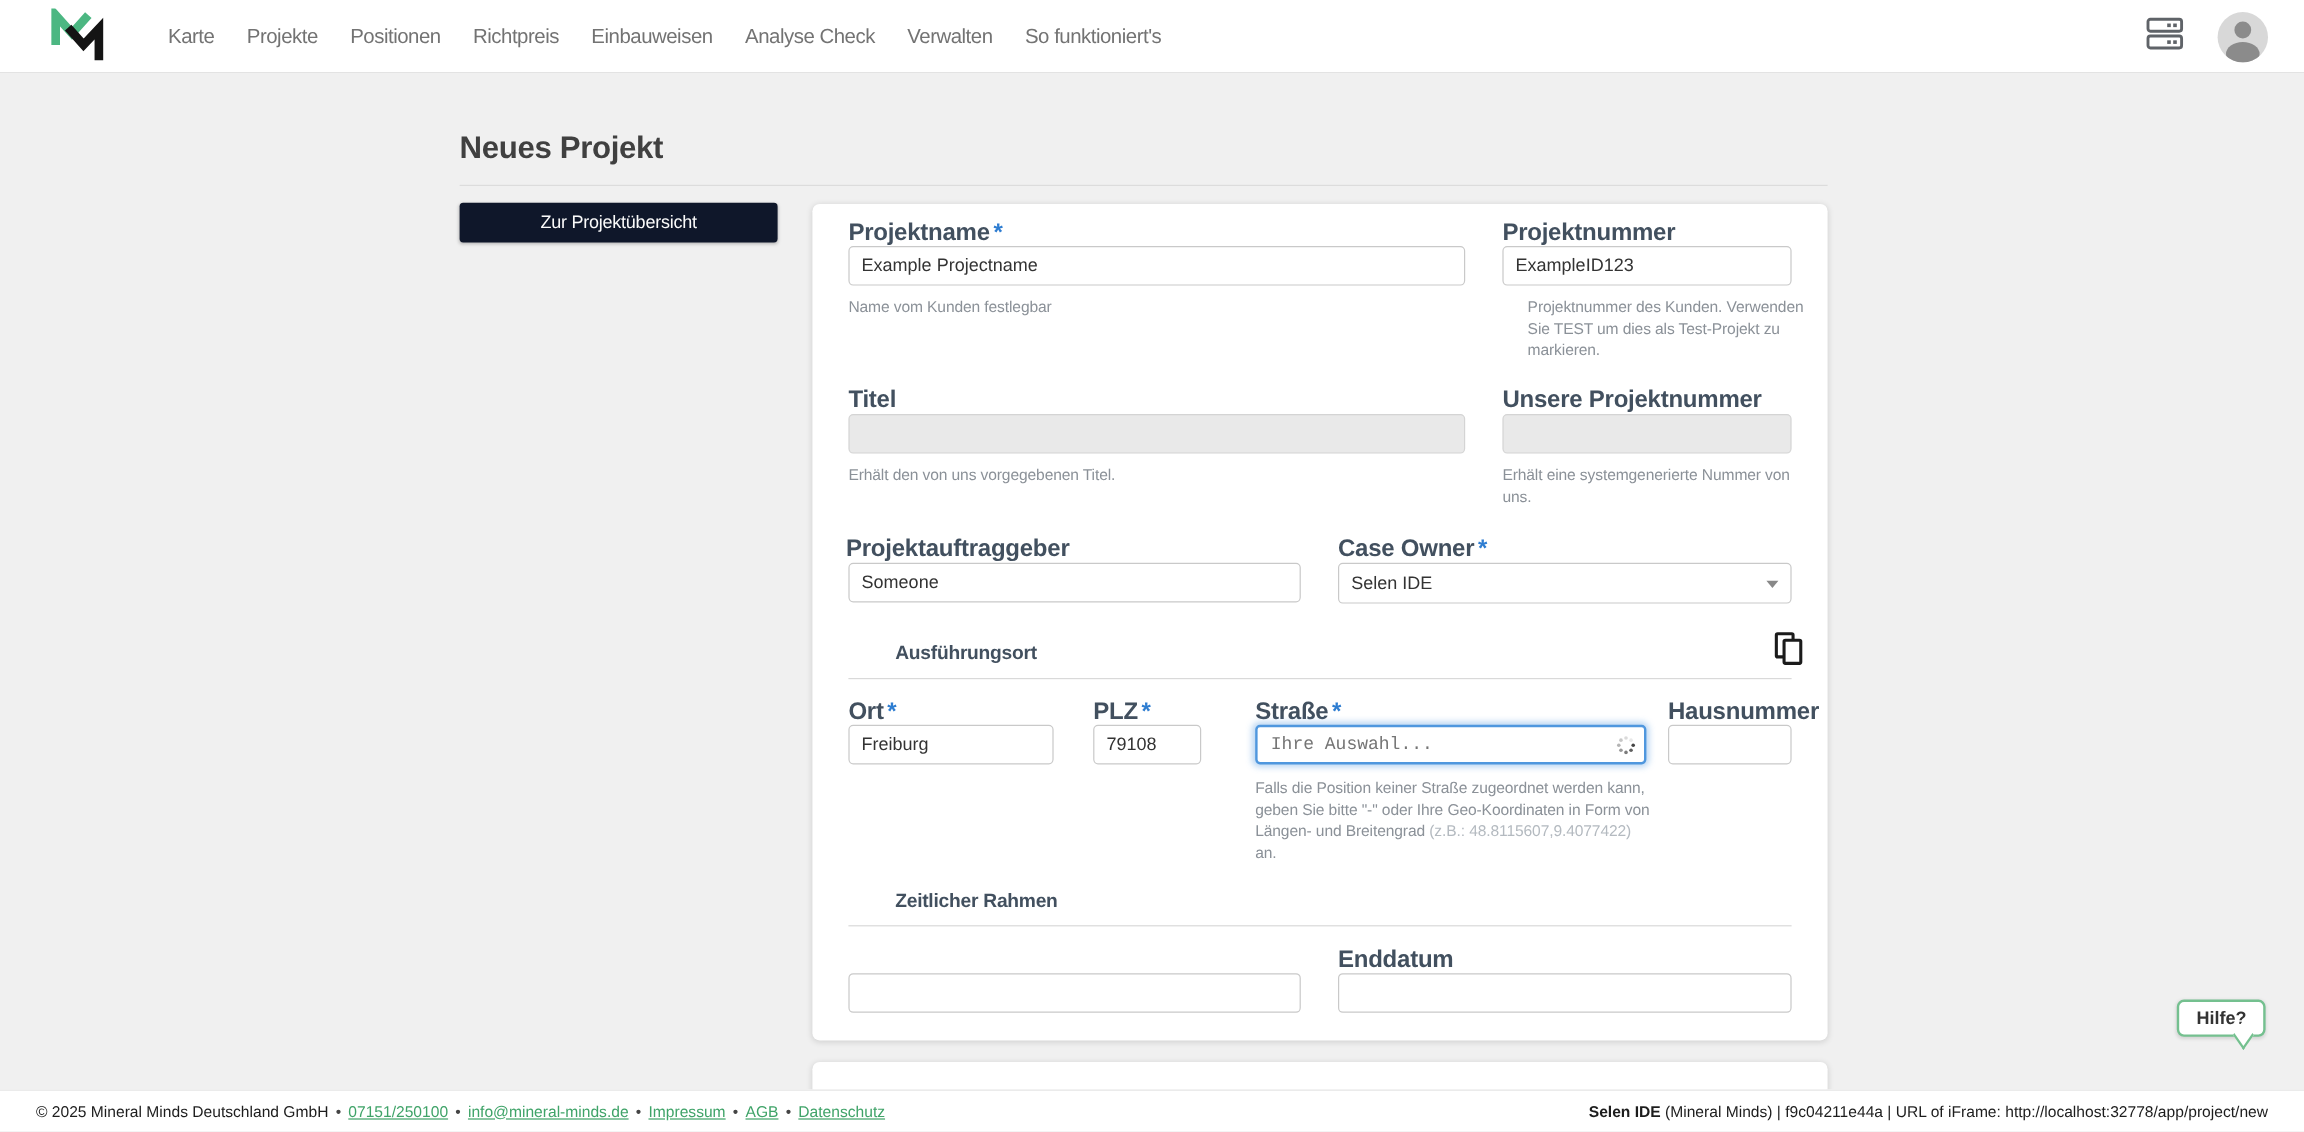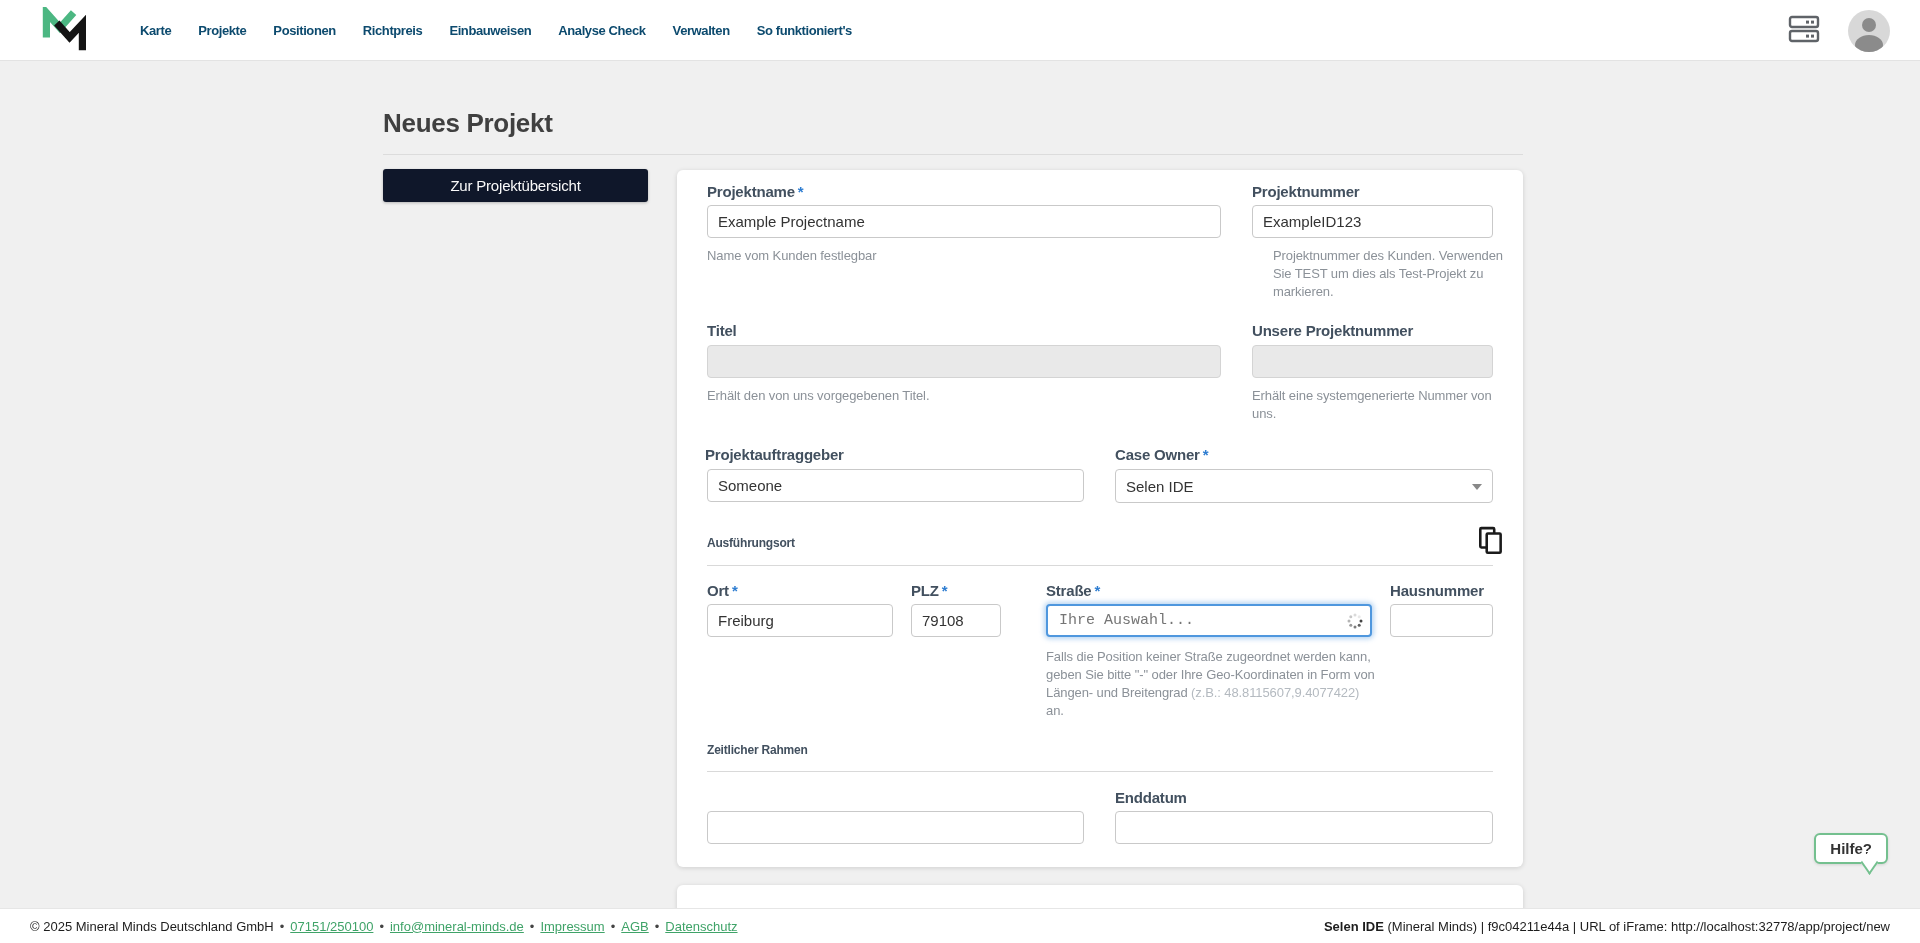--- a/index.html
+++ b/index.html
@@ -2,51 +2,51 @@
 <html><head>
 <meta charset="utf-8">
 <style>
   * { box-sizing: border-box; margin: 0; padding: 0; }
   html,body { width:1920px; height:943px; font-family:"Liberation Sans", sans-serif; background:#f0f0f0; overflow:hidden; }
 
   
   .topbar { position:relative; width:1920px; height:61px; background:#ffffff; border-bottom:1px solid #e3e3e3; }
   .logo { position:absolute; left:40px; top:7px; width:48px; height:48px; cursor:pointer; }
   .nav { position:absolute; left:140px; top:0; height:61px; display:flex; align-items:center; gap:27px; }
-  .nav a { text-decoration:none; color:#0c4a6e; font-size:13px; font-weight:700; letter-spacing:-0.4px; white-space:nowrap; }
+  .nav a { text-decoration:none; color:#737373; font-size:17px; font-weight:400; letter-spacing:-0.4px; white-space:nowrap; }
   .topbar-right { position:absolute; right:30px; top:0; height:61px; display:flex; align-items:center; gap:28px; }
   .server-icon { cursor:pointer; }
   .avatar { width:42px; height:42px; border-radius:50%; background:#d8d8d8; overflow:hidden; cursor:pointer; position:relative; }
 
   
   .content { position:relative; width:1920px; height:847px; background:#f0f0f0; overflow:hidden; }
 
   .page-head { position:absolute; left:383px; top:44px; width:1140px; }
   .page-head h1 { font-size:26px; font-weight:700; color:#404040; letter-spacing:-0.3px; line-height:36px; }
   .page-head .rule { margin-top:13px; border-top:1px solid #dcdcdc; height:0; }
 
   .back-btn { position:absolute; left:383px; top:108px; width:265px; height:33px; background:#0f172a; color:#fafafa;
       border:none; border-radius:3px; font-size:15px; font-family:inherit; letter-spacing:-0.2px; cursor:pointer;
       box-shadow:0 1px 3px rgba(0,0,0,0.25); }
 
   .card { position:absolute; left:677px; top:109px; width:846px; height:697px; background:#ffffff; border-radius:6px;
       box-shadow:0 1px 5px rgba(0,0,0,0.14); }
   .card2 { position:absolute; left:677px; top:824px; width:846px; height:60px; background:#ffffff; border-radius:6px;
       box-shadow:0 1px 5px rgba(0,0,0,0.14); }
 
-  .lbl { position:absolute; font-size:15px; font-weight:700; color:#42505f; letter-spacing:-0.2px; white-space:nowrap;text-align:center; }
+  .lbl { position:absolute; font-size:20px; font-weight:700; color:#42505f; letter-spacing:-0.2px; white-space:nowrap;text-align:center; }
   .req { color:#2e7dd1; margin-left:3px; font-weight:700; }
   .inp { position:absolute; height:33px; border:1px solid #c9c9c9; border-radius:4px; background:#fff; color:#333;
       font-size:15px; font-family:inherit; padding:0 10px; outline:none; }
   .inp:disabled, .inp.disabled { background:#e9e9e9; border-color:#d4d4d4; }
   .inp.focused { border:2px solid #4f97de; box-shadow:0 0 5px 2px rgba(77,151,222,0.40); padding:0 11px;font-family:Liberation Mono, monospace; }
   .helper { position:absolute; font-size:13px; color:#8b9198; line-height:1.38; letter-spacing:-0.1px; }
   .helper .muted { color:#b4bac0; }
 
-  .sec-head { position:absolute; font-size:12px; font-weight:700; color:#42505f; letter-spacing:-0.2px; }
+  .sec-head { position:absolute; font-size:16px; font-weight:700; color:#42505f; letter-spacing:-0.2px;margin-left:39px; }
   .sec-rule { position:absolute; left:30px; width:786px; border-top:1px solid #d9d9d9; height:0; }
 
   .select { position:absolute; height:34px; border:1px solid #c9c9c9; border-radius:4px; background:#fff; color:#333;
       font-size:15px; display:flex; align-items:center; padding:0 26px 0 10px; cursor:pointer; }
   .select .caret { position:absolute; right:10px; top:14px; width:0; height:0; border-left:5px solid transparent;
       border-right:5px solid transparent; border-top:6px solid #888; }
 
   .input-wrap { position:absolute; }
   .input-wrap .inp { position:relative; left:0; top:0; width:100%; }
   .spinner { position:absolute; right:9px; top:9px; }
@@ -160,21 +160,21 @@
       <svg width="26" height="30" viewBox="0 0 24 28">
         <rect x="2" y="2" width="13" height="18" rx="1" fill="none" stroke="#1b1b1b" stroke-width="2.4"></rect>
         <rect x="8" y="7" width="13" height="18" rx="1" fill="#ffffff" stroke="#1b1b1b" stroke-width="2.4"></rect>
       </svg>
     </button>
     <div class="sec-rule" style="top:395px;"></div>
 
     <div class="lbl" style="left:30px; top:412px;">
       <span>Ort</span><span class="req">*</span>
     </div>
-    <input class="inp" style="left: 30px; top: 434px; width: 186px;" value="Freiburg">
+    <input class="inp" style="left: 30px; top: 434px; width: 171px;" value="Freiburg">
 
     <div class="lbl" style="left:234px; top:412px;">
       <span>PLZ</span><span class="req">*</span>
     </div>
     <input class="inp" style="left: 234px; top: 434px; width: 90px;" value="79108">
 
     <div class="lbl" style="left:369px; top:412px;">
       <span>Straße</span><span class="req">*</span>
     </div>
     <div class="input-wrap" style="left:369px; top:434px; width:326px; height:34px;">

